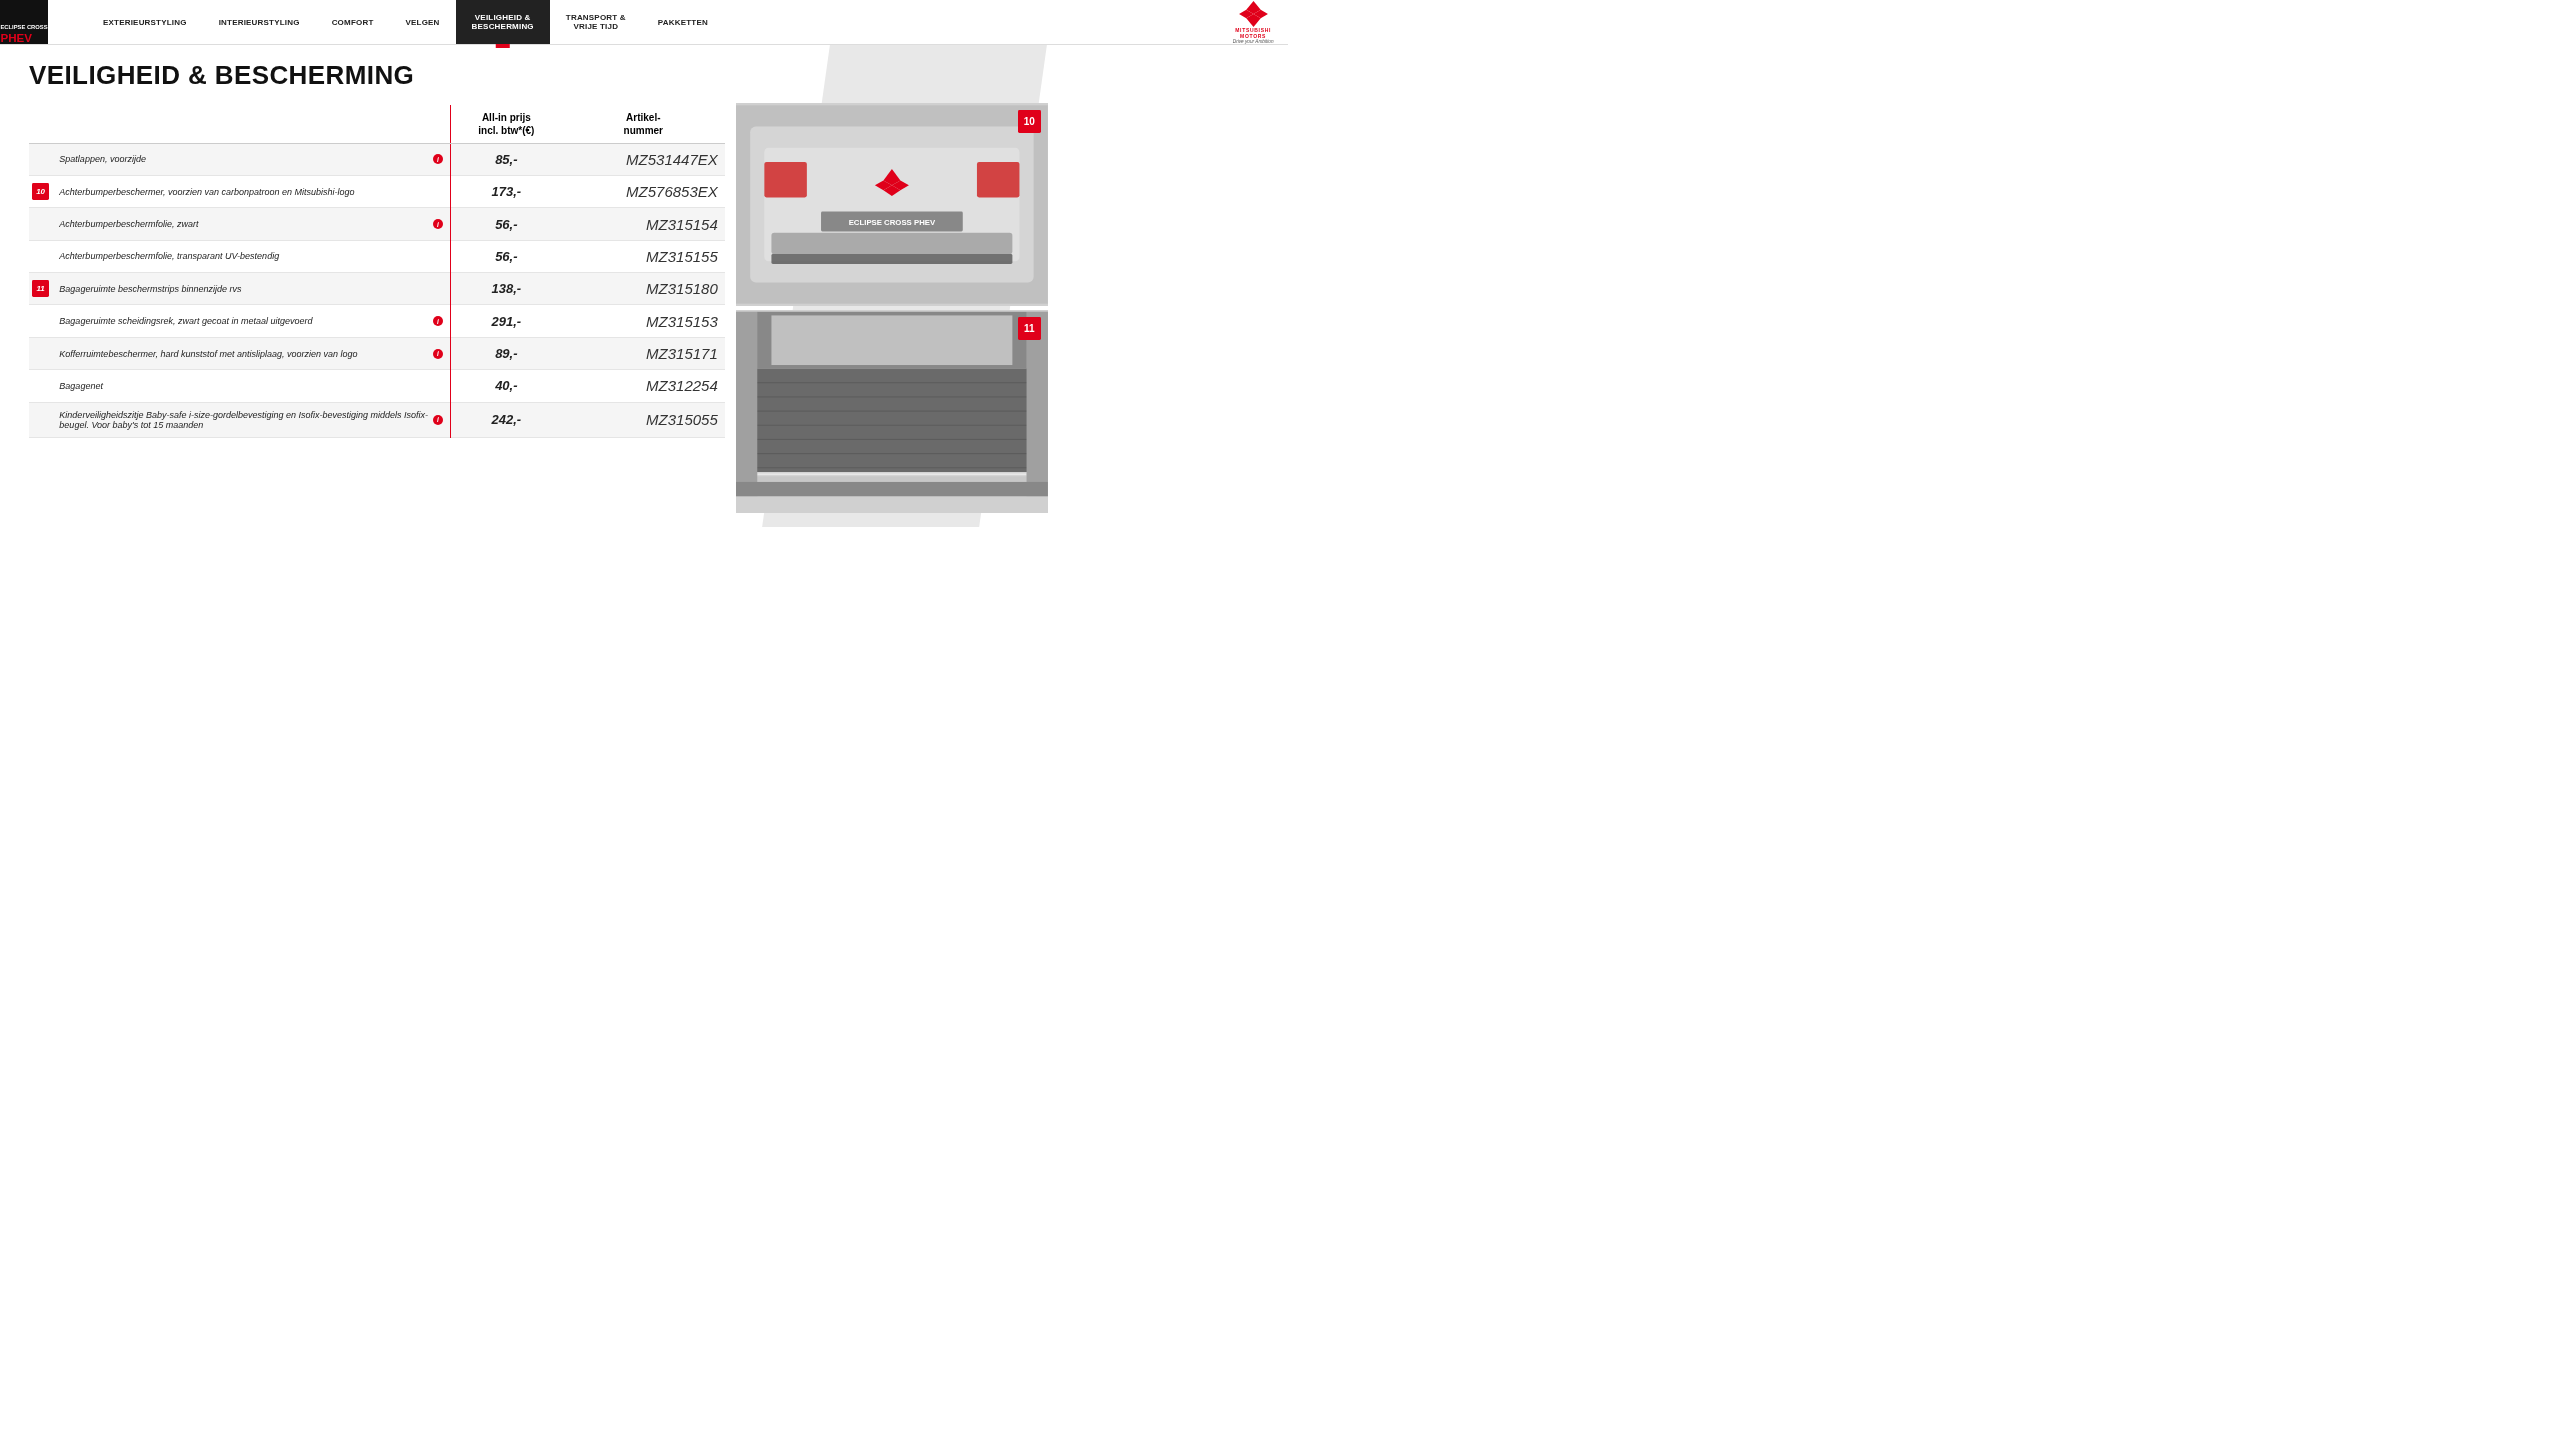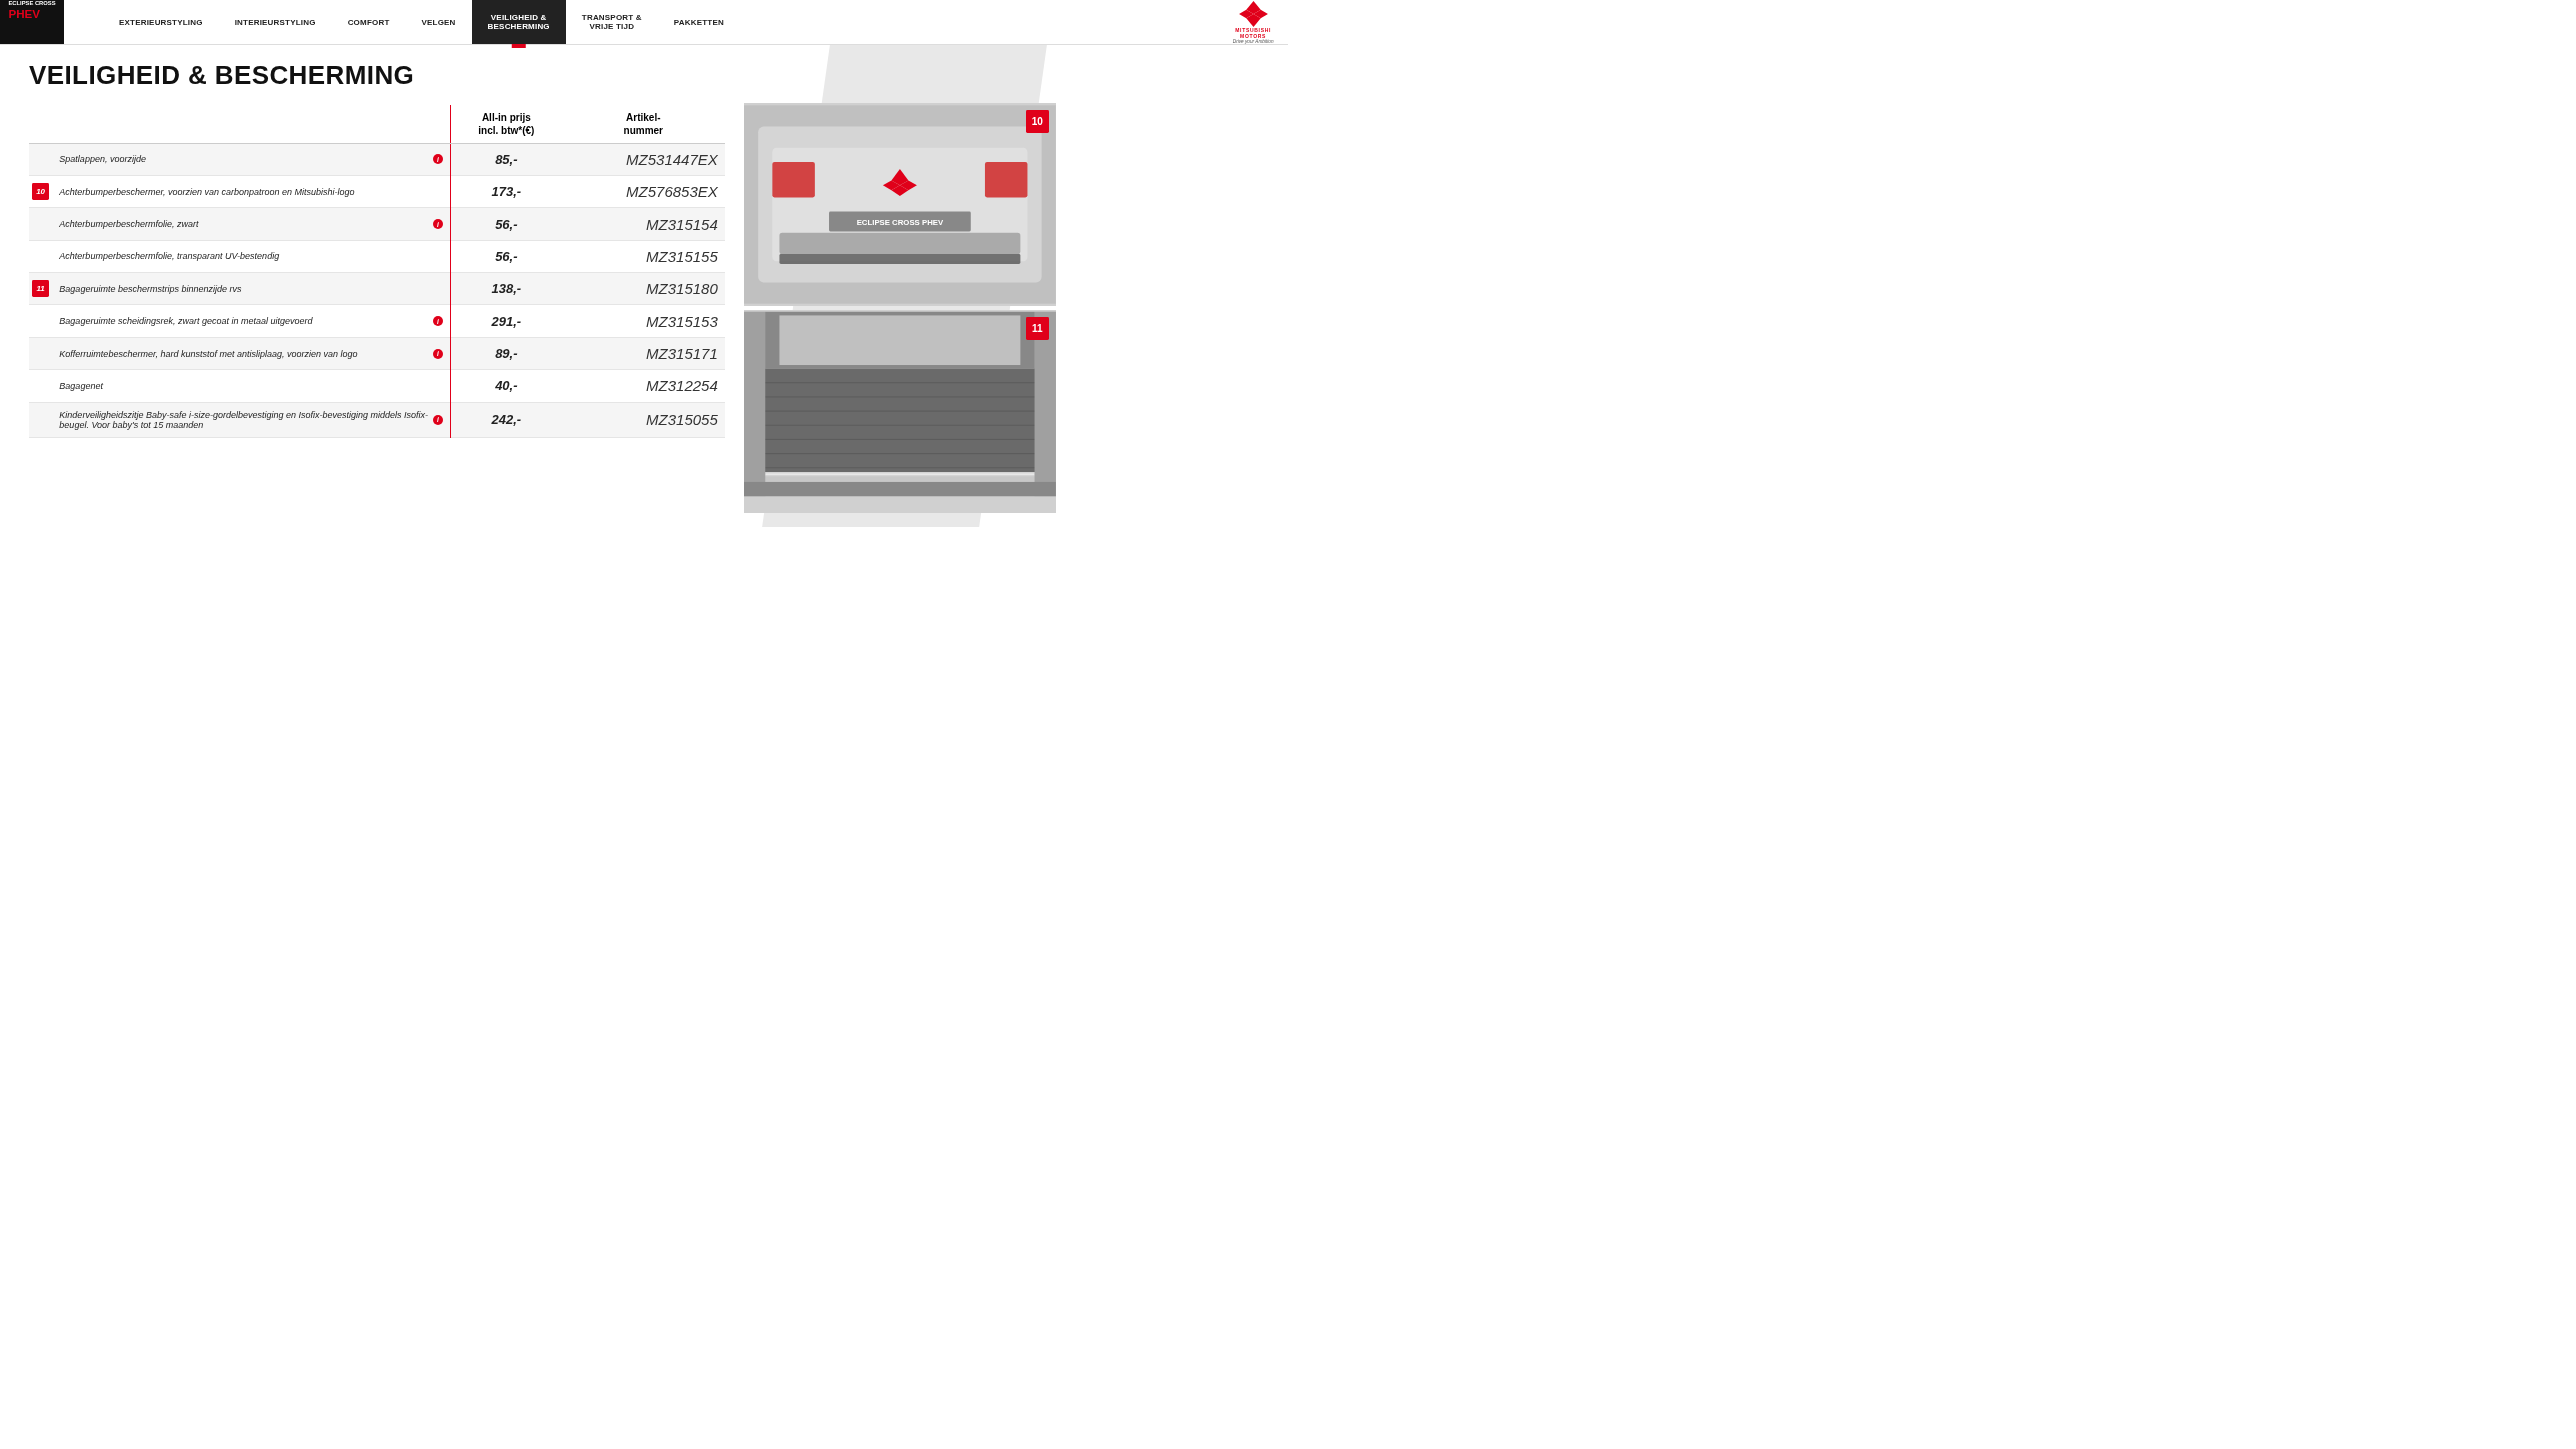--- a/index.html
+++ b/index.html
@@ -16,23 +16,23 @@
     header {
       display: flex;
       align-items: stretch;
       background: #fff;
       height: 45px;
       border-bottom: 0.7px solid #ddd;
       position: relative;
     }
     .logo-area {
       background: #111;
-      width: 64px;
-      display: flex;
-      align-items: flex-start;
+      width: 48px;
+      display: flex;
+      align-items: flex-end;
       justify-content: center;
       flex-shrink: 0;
     }
     .logo-text {
       color: #fff;
       font-size: 5.8px;
       font-weight: bold;
       text-align: center;
       line-height: 1.2;
     }
@@ -96,21 +96,21 @@
     .mitsubishi-sub {
       font-size: 4.7px;
       color: #555;
       font-style: italic;
     }
 
     
     .main-content {
       display: flex;
       padding: 14.5px 0 14.5px 29px;
-      gap: 12px;
+      gap: 4px;
     }
 
     
     .table-area {
       flex: 1;
       max-width: 696px;
     }
 
     .page-title {
       font-size: 26px;

